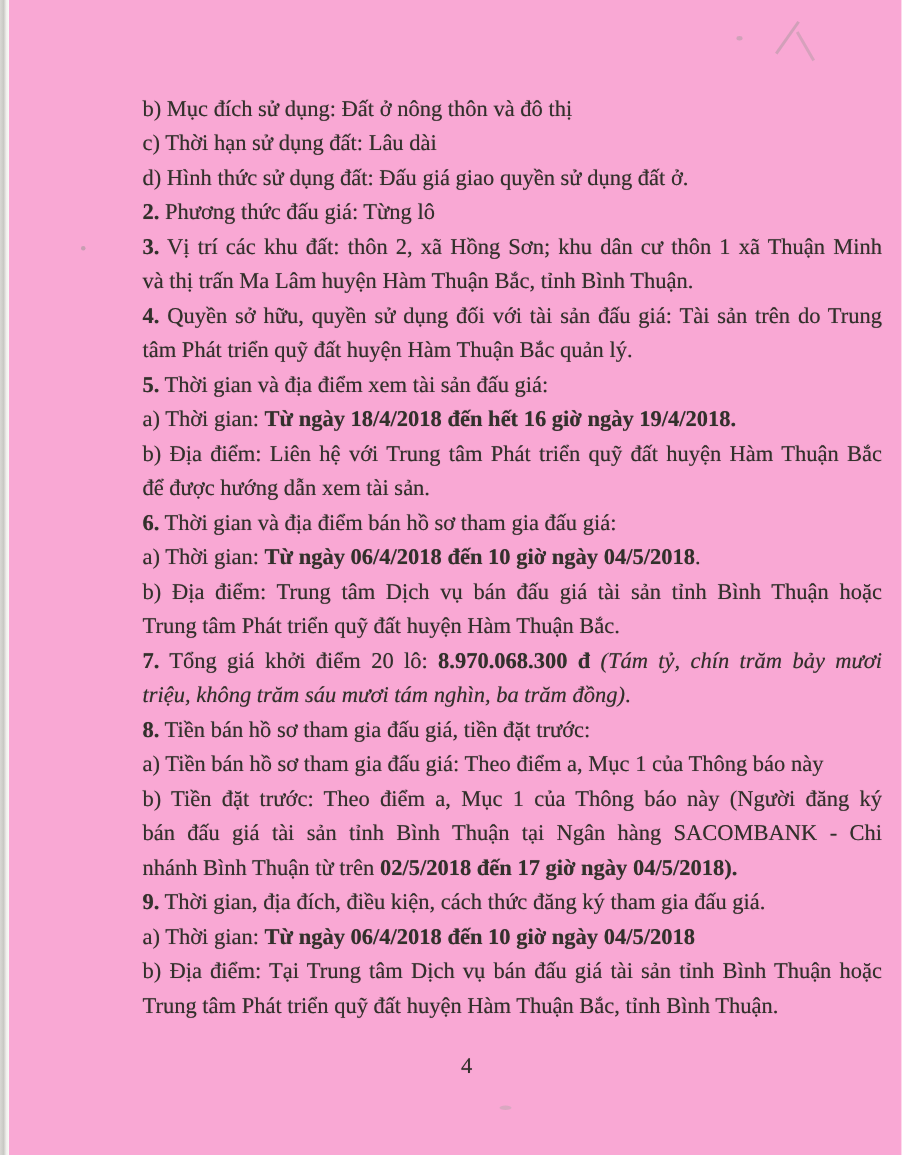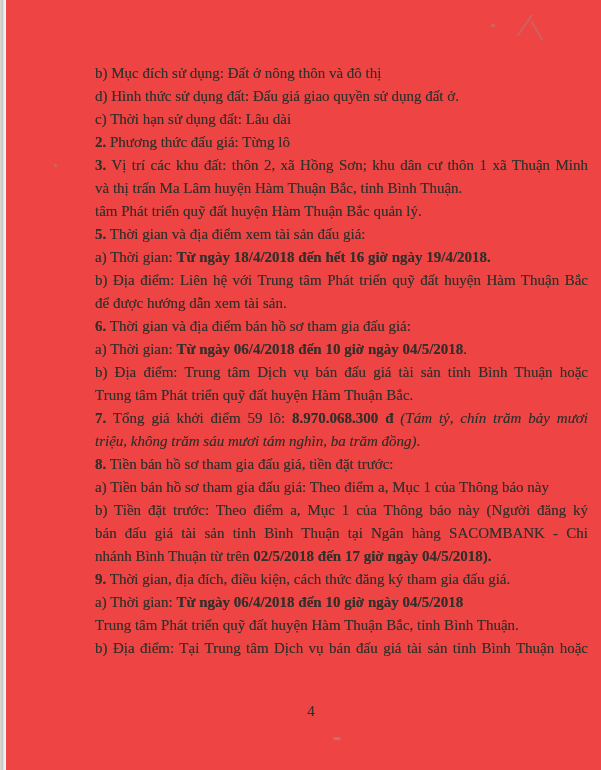--- a/index.html
+++ b/index.html
@@ -1,19 +1,19 @@
 <!DOCTYPE html>
 <html lang="vi"><head>
 <meta charset="utf-8">
 <style>
   html,body{margin:0;padding:0;background:#ffffff;}
   .page{
     position:relative;
     width:601px;height:770px;
-    background:#ef4444;
+    background:#f9a8d4;
     overflow:hidden;
     font-family:"Liberation Serif","DejaVu Serif",serif;
     color:#32302b;
   }
   .edge-left{
     position:absolute;left:0;top:0;width:6px;height:770px;
     background:linear-gradient(to right,#d9d8d4,#c9c8c4 40%,#efeeeb 70%,#fbfaf8);
   }
   .content{
     position:absolute;left:95px;top:62px;width:493px;
@@ -67,41 +67,42 @@
   <div class="edge-left"></div>
 
   <div class="mark mark-line1"></div>
   <div class="mark mark-line2"></div>
   <div class="mark mark-dot1"></div>
   <div class="mark mark-dot2"></div>
   <div class="mark mark-smudge"></div>
 
   <div class="content" id="doc-lines">
       <div class="line"><span>b) Mục đích sử dụng: Đất ở nông thôn và đô thị</span></div>
+      <div class="line"><span>c) Thời hạn sử dụng đất: Lâu dài</span></div>
       <div class="line"><span>d) Hình thức sử dụng đất: Đấu giá giao quyền sử dụng đất ở.</span></div>
-      <div class="line"><span>c) Thời hạn sử dụng đất: Lâu dài</span></div>
       <div class="line"><span class="b">2.</span><span> Phương thức đấu giá: Từng lô</span></div>
       <div class="line j"><span class="b">3.</span><span> Vị trí các khu đất: thôn 2, xã Hồng Sơn; khu dân cư thôn 1 xã Thuận Minh</span></div>
       <div class="line"><span>và thị trấn Ma Lâm huyện Hàm Thuận Bắc, tỉnh Bình Thuận.</span></div>
+      <div class="line j"><span class="b">4.</span><span> Quyền sở hữu, quyền sử dụng đối với tài sản đấu giá: Tài sản trên do Trung</span></div>
       <div class="line"><span>tâm Phát triển quỹ đất huyện Hàm Thuận Bắc quản lý.</span></div>
       <div class="line"><span class="b">5.</span><span> Thời gian và địa điểm xem tài sản đấu giá:</span></div>
       <div class="line"><span>a) Thời gian: </span><span class="b">Từ ngày 18/4/2018 đến hết 16 giờ ngày 19/4/2018.</span></div>
       <div class="line j"><span>b) Địa điểm: Liên hệ với Trung tâm Phát triển quỹ đất huyện Hàm Thuận Bắc</span></div>
       <div class="line"><span>để được hướng dẫn xem tài sản.</span></div>
       <div class="line"><span class="b">6.</span><span> Thời gian và địa điểm bán hồ sơ tham gia đấu giá:</span></div>
       <div class="line"><span>a) Thời gian: </span><span class="b">Từ ngày 06/4/2018 đến 10 giờ ngày 04/5/2018</span><span>.</span></div>
       <div class="line j"><span>b) Địa điểm: Trung tâm Dịch vụ bán đấu giá tài sản tỉnh Bình Thuận hoặc</span></div>
       <div class="line"><span>Trung tâm Phát triển quỹ đất huyện Hàm Thuận Bắc.</span></div>
-      <div class="line j"><span class="b">7.</span><span> Tổng giá khởi điểm 59 lô: </span><span class="b">8.970.068.300 đ</span><span> </span><span class="i">(Tám tỷ, chín trăm bảy mươi</span></div>
+      <div class="line j"><span class="b">7.</span><span> Tổng giá khởi điểm 20 lô: </span><span class="b">8.970.068.300 đ</span><span> </span><span class="i">(Tám tỷ, chín trăm bảy mươi</span></div>
       <div class="line"><span class="i">triệu, không trăm sáu mươi tám nghìn, ba trăm đồng)</span><span>.</span></div>
       <div class="line"><span class="b">8.</span><span> Tiền bán hồ sơ tham gia đấu giá, tiền đặt trước:</span></div>
       <div class="line"><span>a) Tiền bán hồ sơ tham gia đấu giá: Theo điểm a, Mục 1 của Thông báo này</span></div>
       <div class="line j"><span>b) Tiền đặt trước: Theo điểm a, Mục 1 của Thông báo này (Người đăng ký</span></div>
       <div class="line j"><span>bán đấu giá tài sản tỉnh Bình Thuận tại Ngân hàng SACOMBANK - Chi</span></div>
       <div class="line"><span>nhánh Bình Thuận từ trên </span><span class="b">02/5/2018 đến 17 giờ ngày 04/5/2018).</span></div>
       <div class="line"><span class="b">9.</span><span> Thời gian, địa đích, điều kiện, cách thức đăng ký tham gia đấu giá.</span></div>
       <div class="line"><span>a) Thời gian: </span><span class="b">Từ ngày 06/4/2018 đến 10 giờ ngày 04/5/2018</span></div>
+      <div class="line j"><span>b) Địa điểm: Tại Trung tâm Dịch vụ bán đấu giá tài sản tỉnh Bình Thuận hoặc</span></div>
       <div class="line"><span>Trung tâm Phát triển quỹ đất huyện Hàm Thuận Bắc, tỉnh Bình Thuận.</span></div>
-      <div class="line j"><span>b) Địa điểm: Tại Trung tâm Dịch vụ bán đấu giá tài sản tỉnh Bình Thuận hoặc</span></div>
     </div>
 
   <div class="pagenum">4</div>
 </div>
 
 </body></html>

